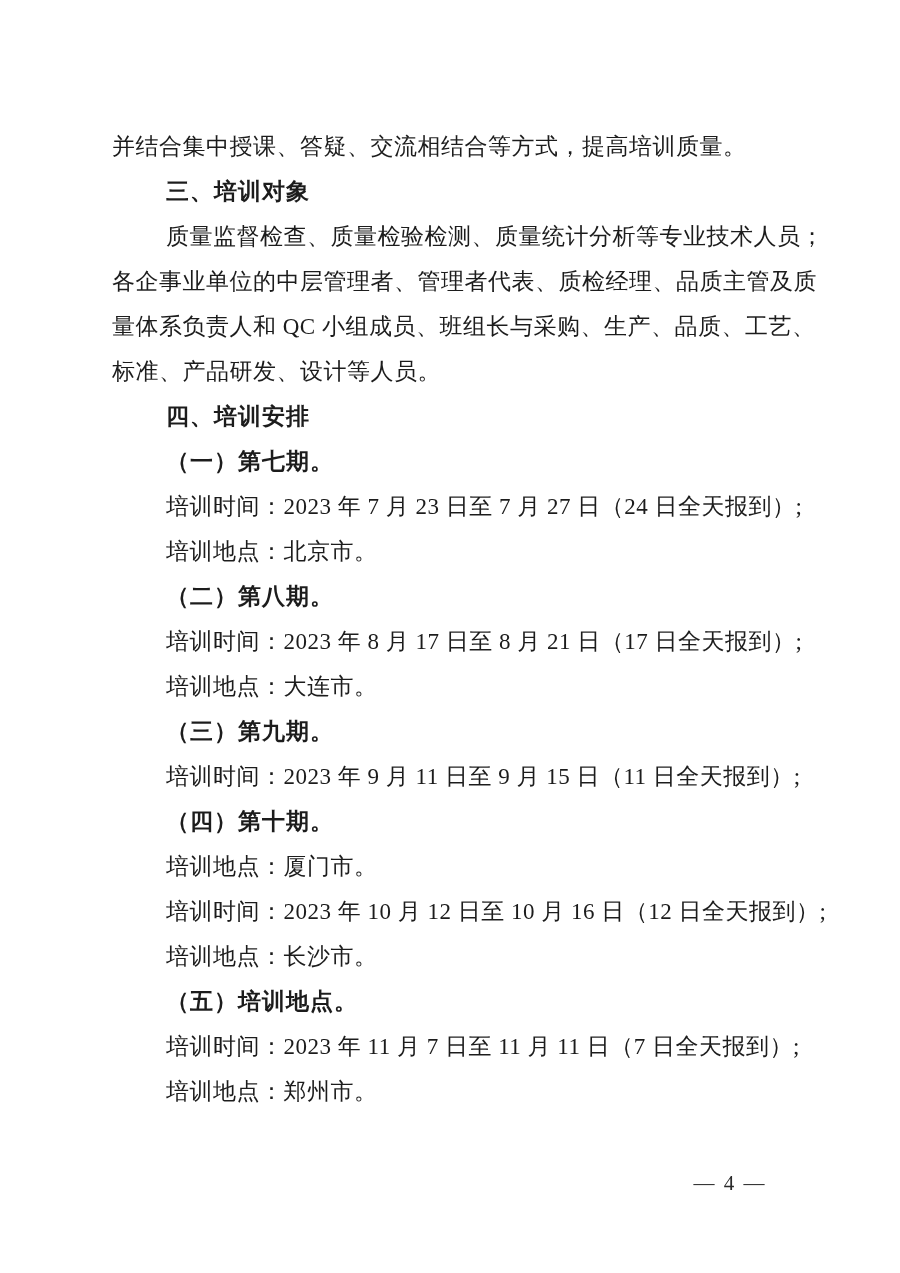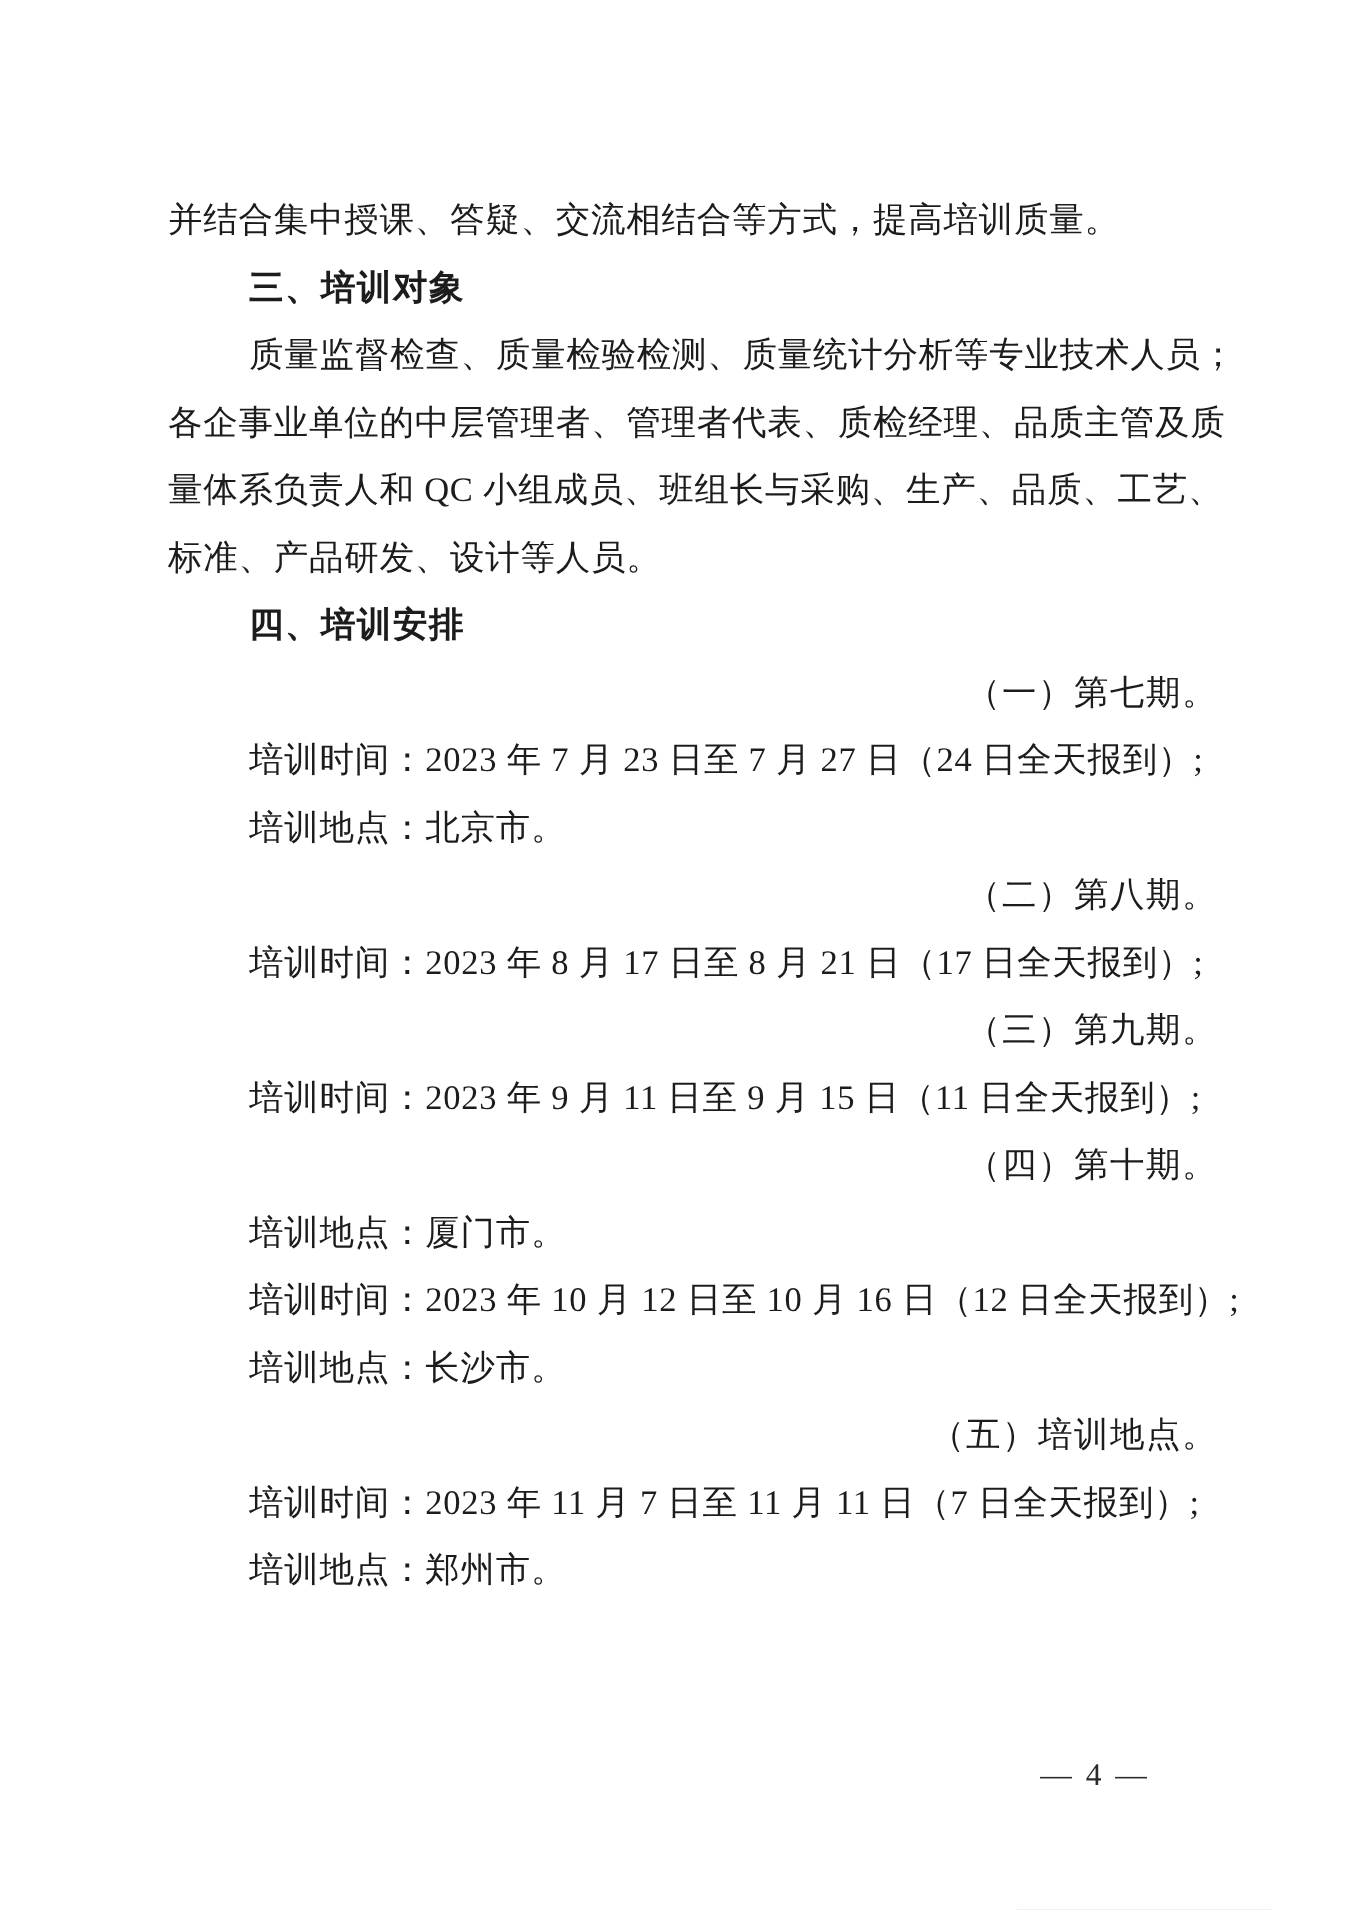--- a/index.html
+++ b/index.html
@@ -32,23 +32,22 @@
   }
   .indent {
     padding-left: 54px;
   }
   .heading {
     font-weight: bold;
     font-family: Liberation Sans, sans-serif;
     letter-spacing: 1px;
   }
   .session-title {
-    font-weight: normal;
+    font-weight: bold;
     letter-spacing: 1px;
-    text-align: right;
   }
   .footer {
     position: absolute;
     left: 655px;
     top: 1168px;
     width: 150px;
     height: 30px;
     line-height: 30px;
     text-align: center;
     font-size: 21px;
@@ -72,20 +71,21 @@
     <div class="line">标准、产品研发、设计等人员。</div>
 
     <div class="line indent heading">四、培训安排</div>
 
     <div class="line indent session-title">（一）第七期。</div>
     <div class="line indent">培训时间：2023 年 7 月 23 日至 7 月 27 日（24 日全天报到）;</div>
     <div class="line indent">培训地点：北京市。</div>
 
     <div class="line indent session-title">（二）第八期。</div>
     <div class="line indent">培训时间：2023 年 8 月 17 日至 8 月 21 日（17 日全天报到）;</div>
+    <div class="line indent">培训地点：大连市。</div>
 
     <div class="line indent session-title">（三）第九期。</div>
     <div class="line indent">培训时间：2023 年 9 月 11 日至 9 月 15 日（11 日全天报到）;</div>
     <div class="line indent session-title">（四）第十期。</div>
 
     <div class="line indent">培训地点：厦门市。</div>
     <div class="line indent">培训时间：2023 年 10 月 12 日至 10 月 16 日（12 日全天报到）;</div>
     <div class="line indent">培训地点：长沙市。</div>
 
     <div class="line indent session-title">（五）培训地点。</div>

